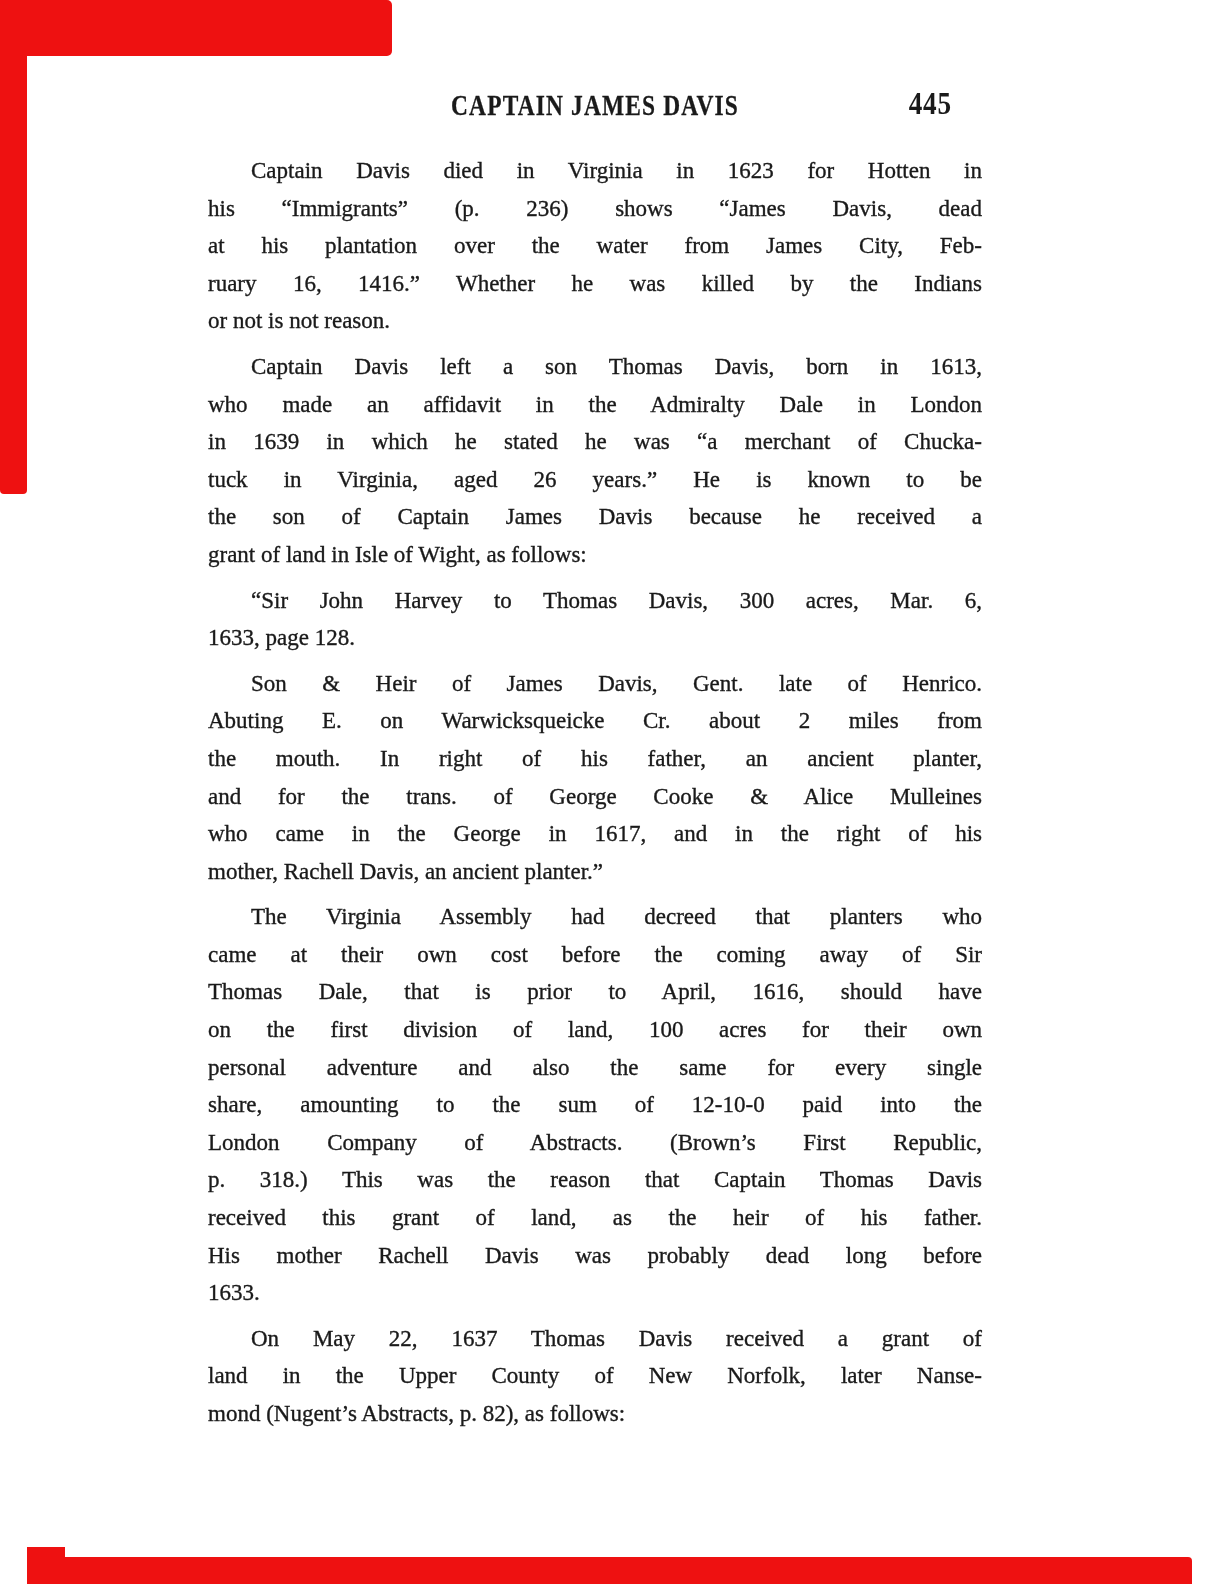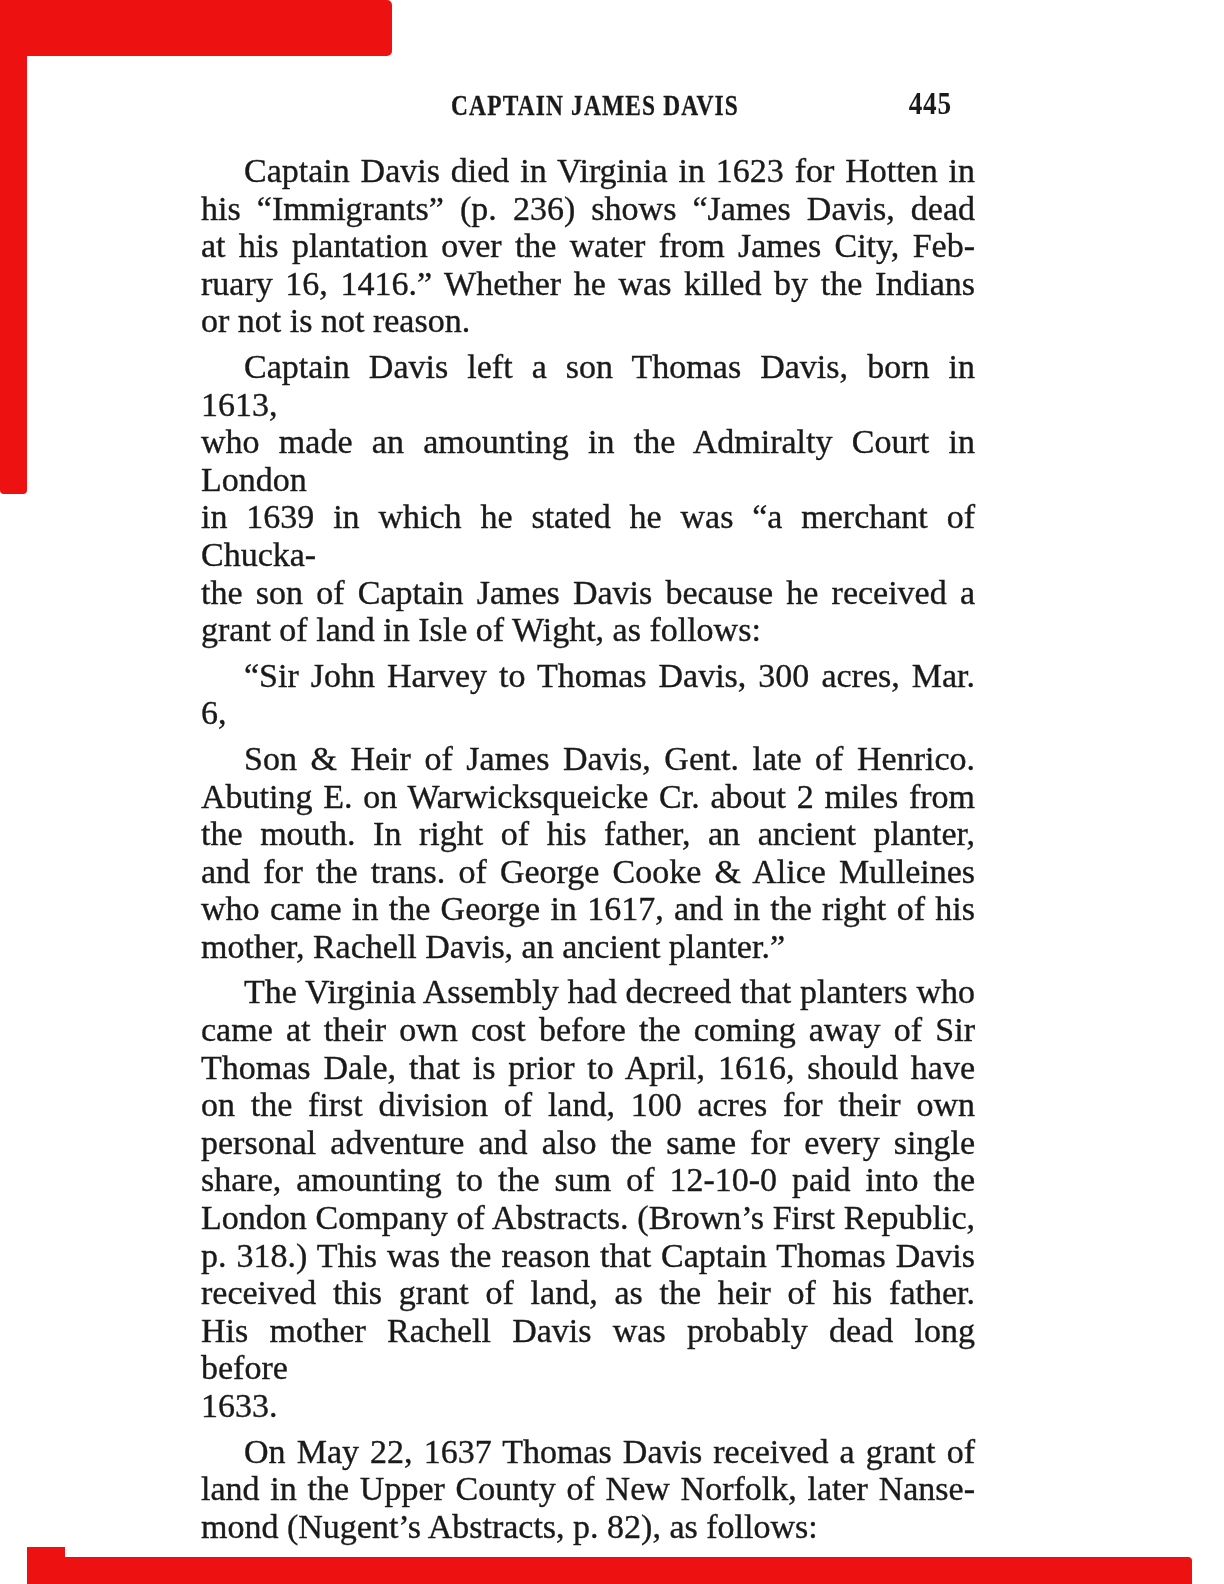--- a/index.html
+++ b/index.html
@@ -45,23 +45,23 @@
     line-height: 32px;
     font-weight: 700;
     transform: scaleX(0.85);
     transform-origin: right top;
     letter-spacing: 1px;
   }
 
   
   .body-text {
     position: absolute;
-    left: 201px; top: 152px;
+    left: 208px; top: 152px;
     width: 774px;
-    font-size: 34px;
+    font-size: 23px;
     line-height: 37.6px;
     -webkit-text-stroke: 0.35px currentColor;
   }
   .para { margin: 0 0 8px 0; }
   .para:last-child { margin-bottom: 0; }
   .line {
     text-align: justify;
     text-align-last: justify;
     white-space: normal;
   }
@@ -86,27 +86,29 @@
   <main class="body-text">
       <div class="para">
         <div class="line para-start">Captain Davis died in Virginia in 1623 for Hotten in</div>
         <div class="line">his “Immigrants” (p. 236) shows “James Davis, dead</div>
         <div class="line">at his plantation over the water from James City, Feb-</div>
         <div class="line">ruary 16, 1416.” Whether he was killed by the Indians</div>
         <div class="line para-end">or not is not reason.</div>
       </div>
       <div class="para">
         <div class="line para-start">Captain Davis left a son Thomas Davis, born in 1613,</div>
-        <div class="line">who made an amounting in the Admiralty Court in London</div>
+        <div class="line">who made an affidavit in the Admiralty Dale in London</div>
         <div class="line">in 1639 in which he stated he was “a merchant of Chucka-</div>
+        <div class="line">tuck in Virginia, aged 26 years.” He is known to be</div>
         <div class="line">the son of Captain James Davis because he received a</div>
         <div class="line para-end">grant of land in Isle of Wight, as follows:</div>
       </div>
       <div class="para">
         <div class="line para-start">“Sir John Harvey to Thomas Davis, 300 acres, Mar. 6,</div>
+        <div class="line para-end">1633, page 128.</div>
       </div>
       <div class="para">
         <div class="line para-start">Son &amp; Heir of James Davis, Gent. late of Henrico.</div>
         <div class="line">Abuting E. on Warwicksqueicke Cr. about 2 miles from</div>
         <div class="line">the mouth. In right of his father, an ancient planter,</div>
         <div class="line">and for the trans. of George Cooke &amp; Alice Mulleines</div>
         <div class="line">who came in the George in 1617, and in the right of his</div>
         <div class="line para-end">mother, Rachell Davis, an ancient planter.”</div>
       </div>
       <div class="para">

